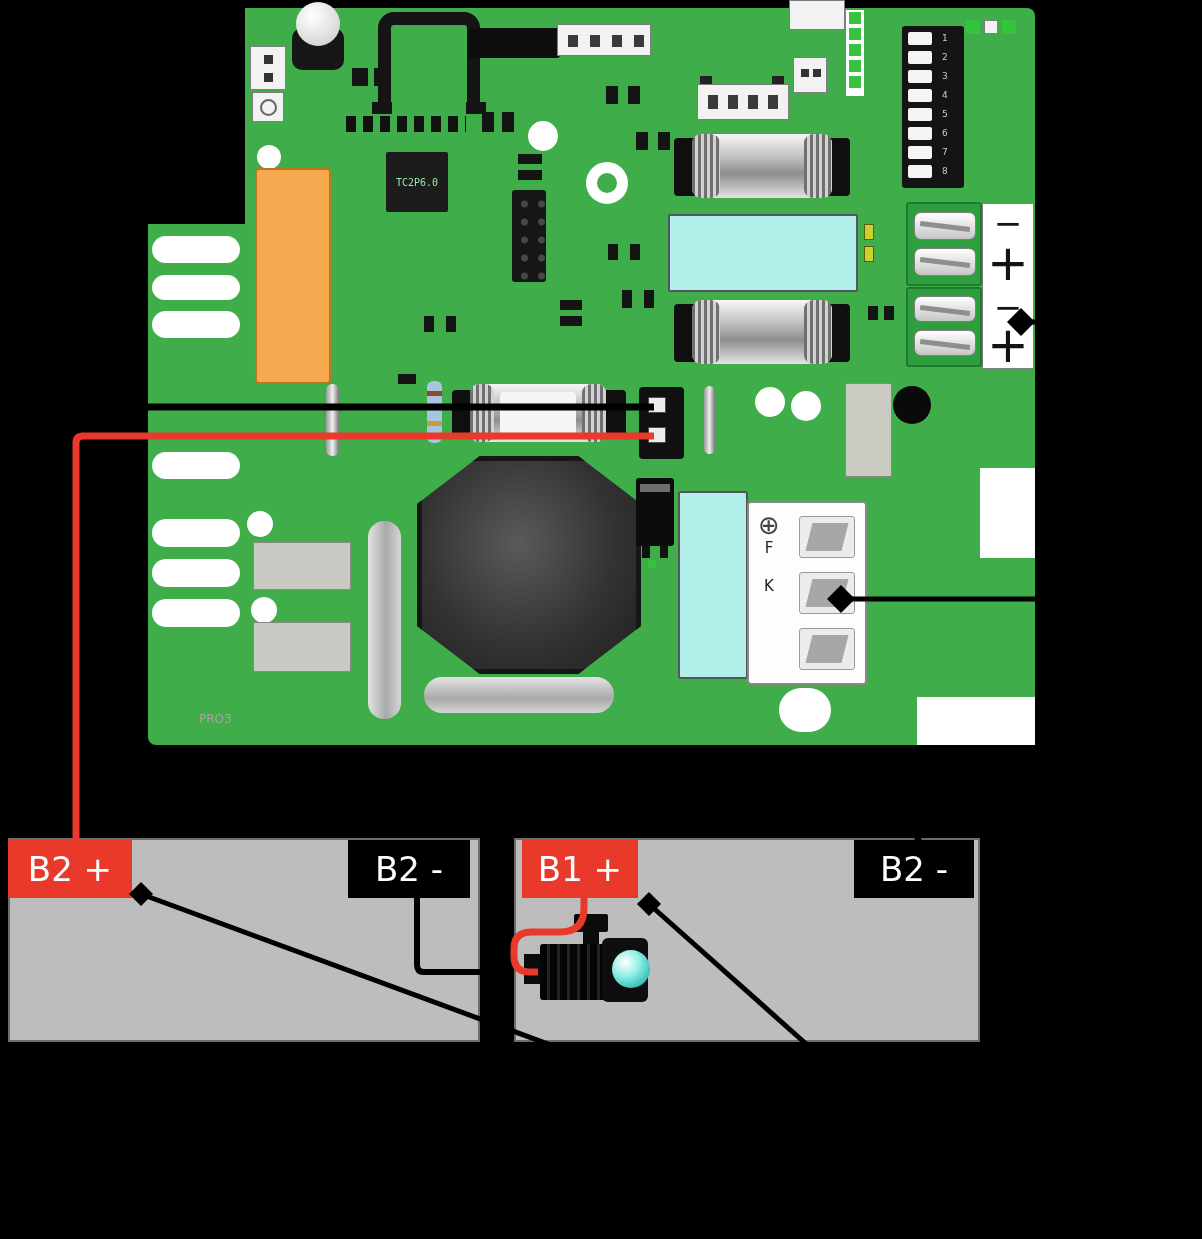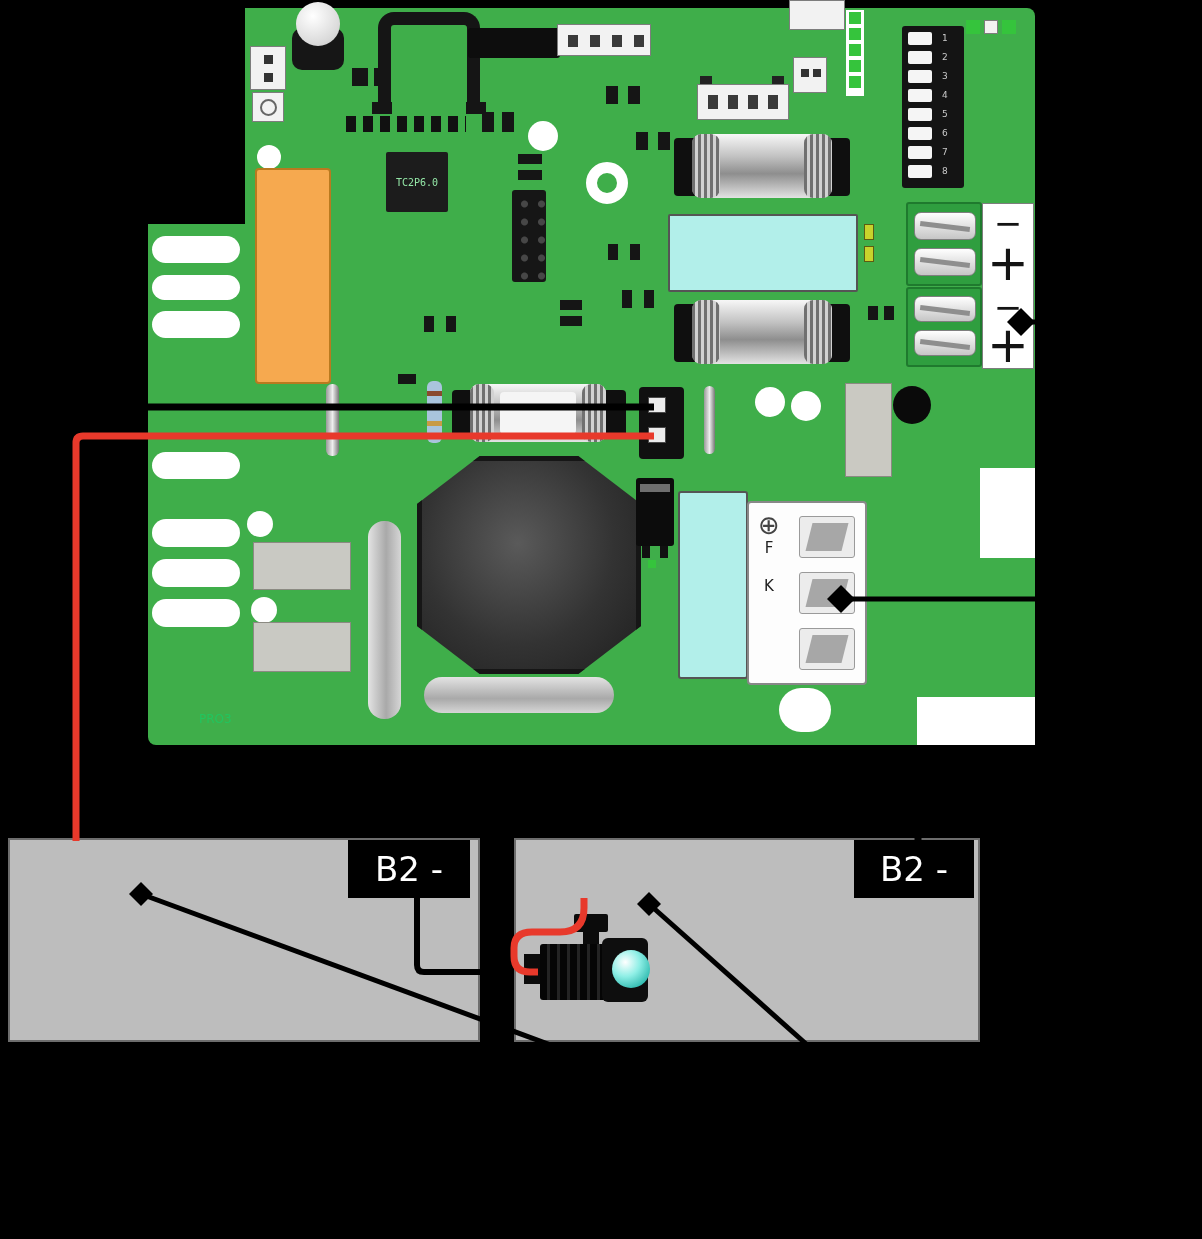--- a/index.html
+++ b/index.html
@@ -201,21 +201,21 @@
         <div class="rtermin"></div>
       </div>
     <div class="rterm" style="left:50px;top:125px;width:56px;height:42px">
         <div class="rtermin"></div>
       </div>
   </div>
   <div class="abs" style="left:368px;top:521px;width:33px;height:198px;background:linear-gradient(90deg,#e3e3e3,#a9a9a9 55%,#d6d6d6);border-radius:16px"></div>
   <div class="abs" style="left:424px;top:677px;width:190px;height:36px;background:linear-gradient(180deg,#e3e3e3,#a9a9a9 60%,#d6d6d6);border-radius:18px"></div>
   <div class="abs" style="left:253px;top:542px;width:98px;height:48px;background:#c9c9c3;border:1px solid #8b8a82"></div>
   <div class="abs" style="left:253px;top:622px;width:98px;height:50px;background:#c9c9c3;border:1px solid #8b8a82"></div>
-  <span class="abs" style="left:199px;top:712px;font-size:12px;color:#22c55e">PRO3</span>
+  <span class="abs" style="left:199px;top:712px;font-size:12px;color:#a3a3a3">PRO3</span>
 
   <div class="smd" style="left:352px;top:68px;width:16px;height:18px"></div>
   <div class="smd" style="left:374px;top:68px;width:16px;height:18px"></div>
   <div class="smd" style="left:482px;top:112px;width:12px;height:20px"></div>
   <div class="smd" style="left:502px;top:112px;width:12px;height:20px"></div>
   <div class="smd" style="left:606px;top:86px;width:12px;height:18px"></div>
   <div class="smd" style="left:628px;top:86px;width:12px;height:18px"></div>
   <div class="smd" style="left:518px;top:154px;width:24px;height:10px"></div>
   <div class="smd" style="left:518px;top:170px;width:24px;height:10px"></div>
   <div class="smd" style="left:560px;top:300px;width:22px;height:10px"></div>
@@ -228,21 +228,23 @@
   <div class="smd" style="left:446px;top:316px;width:10px;height:16px"></div>
   <div class="smd" style="left:636px;top:132px;width:12px;height:18px"></div>
   <div class="smd" style="left:658px;top:132px;width:12px;height:18px"></div>
   <div class="smd" style="left:868px;top:306px;width:10px;height:14px"></div>
   <div class="smd" style="left:884px;top:306px;width:10px;height:14px"></div>
   <div class="smd" style="left:398px;top:374px;width:18px;height:10px"></div>
 
   <div class="abs" style="left:8px;top:838px;width:472px;height:204px;background:var(--battery-gray,#BDBDBD);border:2px solid #6d6d6d"></div>
   <div class="abs" style="left:514px;top:838px;width:466px;height:204px;background:var(--battery-gray,#BDBDBD);border:2px solid #6d6d6d"></div>
 
+  <div class="batlabel redbg" style="left:8px;top:840px;width:124px">B2 +</div>
   <div class="batlabel blackbg" style="left:348px;top:840px;width:122px">B2 -</div>
+  <div class="batlabel redbg" style="left:522px;top:840px;width:116px">B1 +</div>
   <div class="batlabel blackbg" style="left:854px;top:840px;width:120px">B2 -</div>
 
   <div class="abs" style="left:524px;top:914px;width:130px;height:92px">
     <div class="abs" style="left:50px;top:0;width:34px;height:18px;background:#0b0b0b;border-radius:2px"></div>
     <div class="abs" style="left:59px;top:16px;width:16px;height:18px;background:#0b0b0b"></div>
     <div class="abs" style="left:0;top:40px;width:20px;height:30px;background:#0b0b0b"></div>
     <div class="abs" style="left:16px;top:30px;width:66px;height:56px;border-radius:3px;background:repeating-linear-gradient(90deg,#050505 0 7px,#232323 7px 10px)"></div>
     <div class="abs" style="left:78px;top:24px;width:46px;height:64px;background:#0e0e0e;border-radius:6px"></div>
     <div class="abs" style="left:88px;top:36px;width:38px;height:38px;border-radius:50%;background:radial-gradient(circle at 35% 32%,#ffffff,#8fefe6 40%,#2cb9ae 80%)"></div>
   </div>

